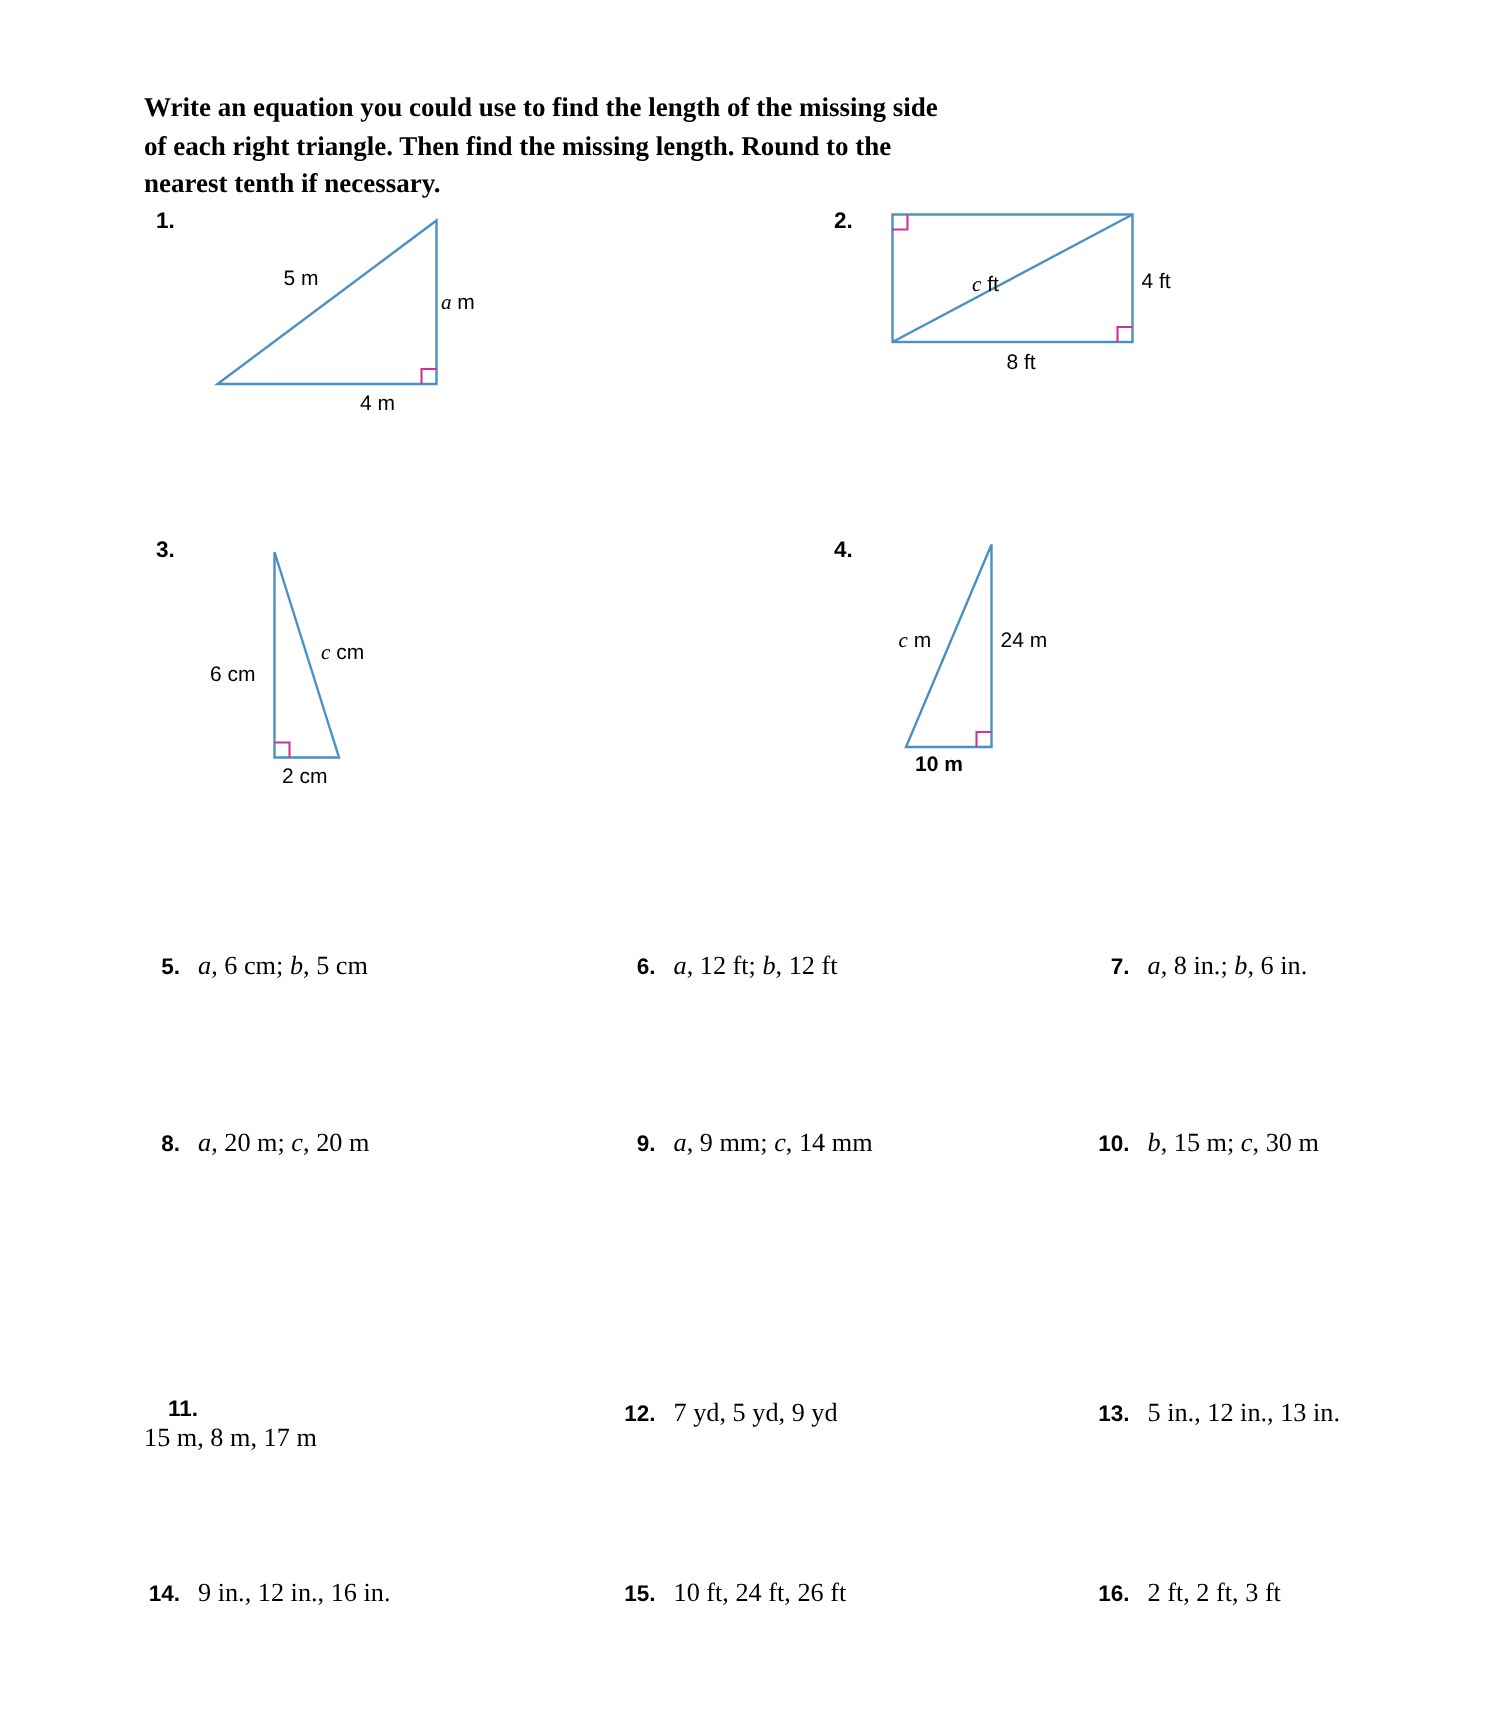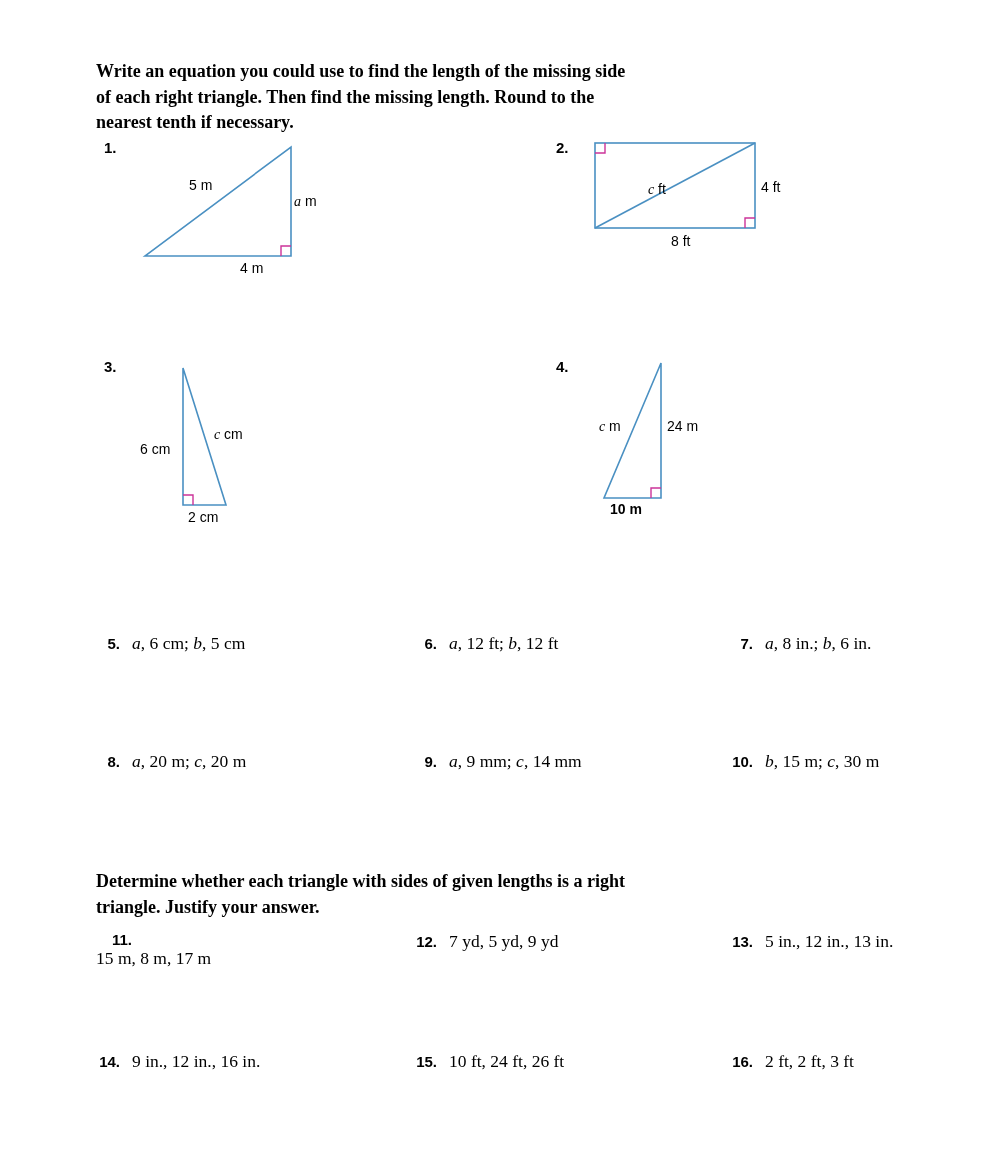--- a/index.html
+++ b/index.html
@@ -129,22 +129,20 @@
   </div>
   <div class="prob" style="left:401px; top:751px;">
     <span class="pnum">9.</span>
     <span class="ptext"><span class="var">a</span><span>, 9 mm; </span><span class="var">c</span><span>, 14 mm</span></span>
   </div>
   <div class="prob" style="left:717px; top:751px;">
     <span class="pnum">10.</span>
     <span class="ptext"><span class="var">b</span><span>, 15 m; </span><span class="var">c</span><span>, 30 m</span></span>
   </div>
 
-  <div class="instr" style="left:96px; top:869px; width:660px;">Determine whether each triangle with sides of given lengths is a right
-triangle. Justify your answer.</div>
 
   <div class="prob" style="left:84px; top:931px;flex-direction:column;">
     <span class="pnum">11.</span>
     <span class="ptext">15 m, 8 m, 17 m</span>
   </div>
   <div class="prob" style="left:401px; top:931px;">
     <span class="pnum">12.</span>
     <span class="ptext">7 yd, 5 yd, 9 yd</span>
   </div>
   <div class="prob" style="left:717px; top:931px;">

